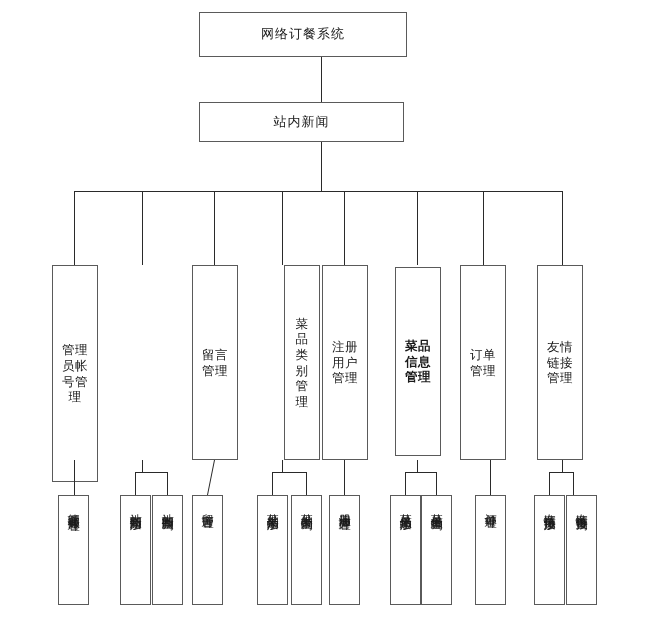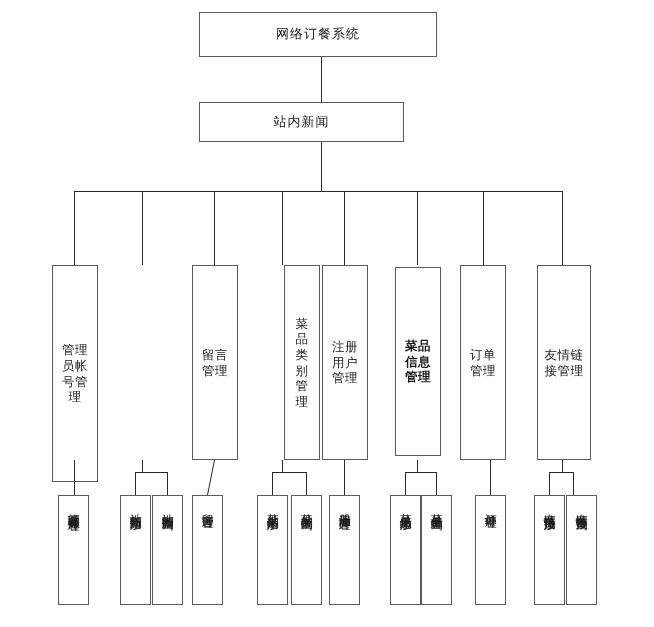--- a/index.html
+++ b/index.html
@@ -63,21 +63,21 @@
     position:absolute;
     overflow:visible;
   }
   .diag line{stroke:#2a2a2a;stroke-width:1;}
 </style>
 </head>
 <body>
 
 <div id="canvas">
 
-  <div class="box top" style="left:199px;top:12px;width:238px;height:45px;">
+  <div class="box top" style="left:199px;top:12px;width:208px;height:45px;">
     <span class="label">网络订餐系统</span>
   </div>
 
   <div class="ln v" style="left:321px;top:57px;width:1px;height:45px;"></div>
 
   <div class="box top" style="left:199px;top:102px;width:205px;height:40px;">
     <span class="label">站内新闻</span>
   </div>
 
   <div class="ln v" style="left:321px;top:142px;width:1px;height:49px;"></div>
@@ -104,21 +104,21 @@
   </div>
   <div class="box mid" style="left:322px;top:265px;width:46px;height:195px;">
     <span class="label">注册用户管理</span>
   </div>
   <div class="box mid" style="left:395px;top:267px;width:46px;height:189px;font-weight:bold;">
     <span class="label">菜品信息管理</span>
   </div>
   <div class="box mid" style="left:460px;top:265px;width:46px;height:195px;">
     <span class="label">订单管理</span>
   </div>
-  <div class="box mid" style="left:537px;top:265px;width:54px;height:195px;align-items:center;">
+  <div class="box mid" style="left:537px;top:265px;width:46px;height:195px;align-items:center;">
     <span class="label">友情链接管理</span>
   </div>
 
   <div class="ln v" style="left:74px;top:460px;width:1px;height:35px;"></div>
 
   <div class="ln v" style="left:142px;top:460px;width:1px;height:12px;"></div>
   <div class="ln h" style="left:135px;top:472px;width:33px;height:1px;"></div>
   <div class="ln v" style="left:135px;top:472px;width:1px;height:23px;"></div>
   <div class="ln v" style="left:167px;top:472px;width:1px;height:23px;"></div>
 

